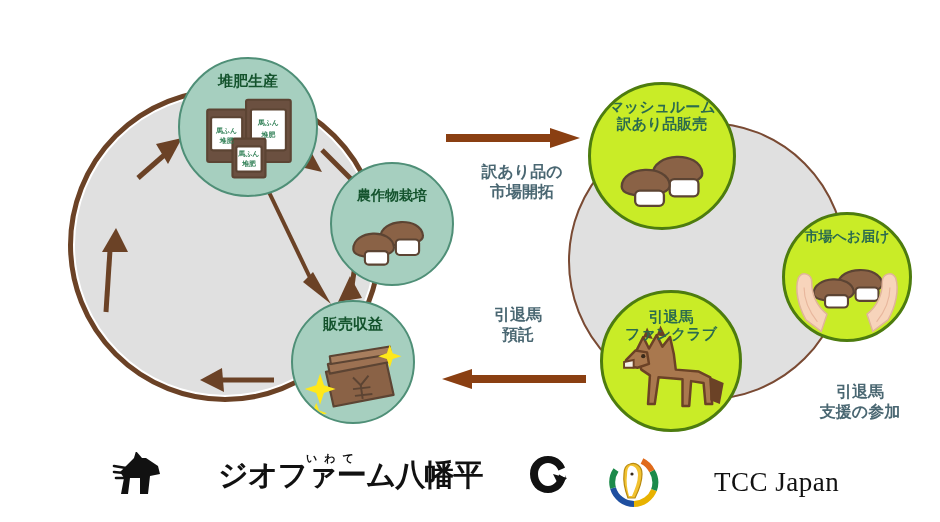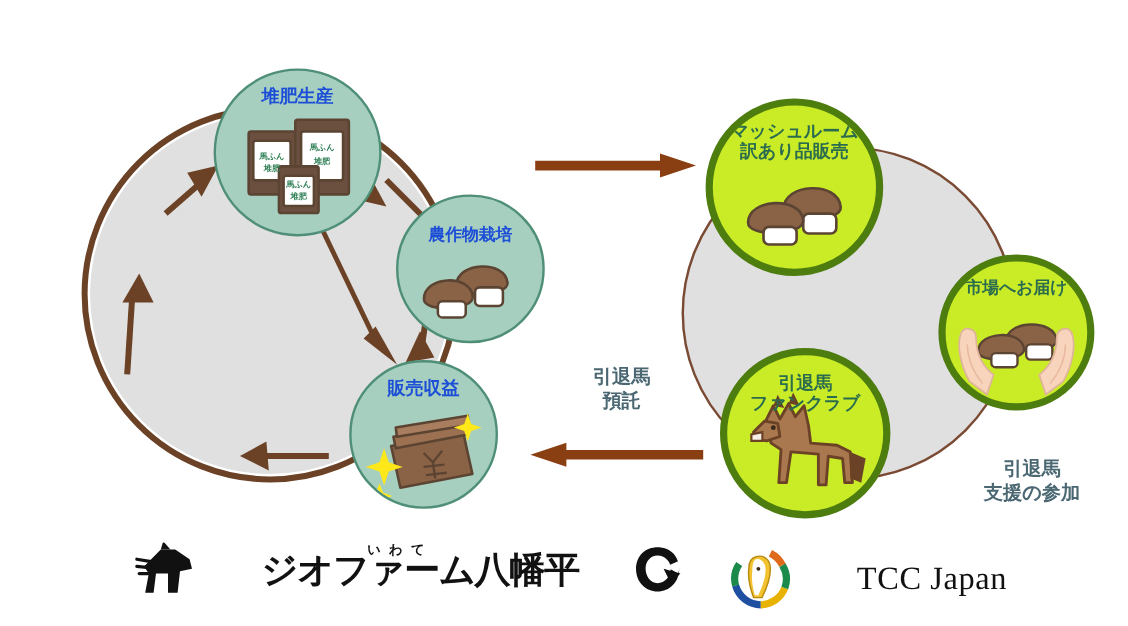--- a/index.html
+++ b/index.html
@@ -10,24 +10,24 @@
   
   .gray-disc{position:absolute;border-radius:50%;background:#e0e0e0;}
   .ring{position:absolute;border-radius:50%;border:2px solid #7a4a33;
         box-sizing:border-box;background:transparent;}
 
   
   .node{position:absolute;border-radius:50%;box-sizing:border-box;
         display:flex;flex-direction:column;align-items:center;
         overflow:hidden;}
   .node.teal{background:#a6cfbf;border:2px solid #4f8f77;}
-  .node.lime{background:#c9ec27;border:6px solid #4d7c0f;}
+  .node.lime{background:#c9ec27;border:3px solid #4d7c0f;}
   .node-label{position:relative;z-index:6;text-align:center;
         line-height:1.12;white-space:pre;pointer-events:none;}
-  .node.teal .node-label{color:#1d4ed8;font-weight:700;}
+  .node.teal .node-label{color:#14532d;font-weight:700;}
   .node.lime .node-label{color:#2b6b4e;font-weight:700;}
 
   .art{position:absolute;left:0;top:0;width:100%;height:100%;z-index:2;}
 
   
   .conn-text{position:absolute;color:#4a6772;text-align:center;
         line-height:1.22;white-space:pre;font-weight:700;}
 
   
   .arrow-svg{position:absolute;overflow:visible;}
@@ -130,20 +130,22 @@
         <path d="M24 104 L27 112 L35 115 L27 118 L24 126 L21 118 L13 115 L21 112 Z"></path>
       </g>
     </svg>
   </div>
 
 
   <svg class="arrow-svg" style="left:446px;top:126px;width:135px;height:24px;" viewBox="0 0 135 24">
     <line x1="0" y1="12" x2="108" y2="12" stroke="#8a3f12" stroke-width="8"></line>
     <polygon points="104,2 134,12 104,22" fill="#8a3f12"></polygon>
   </svg>
+  <div class="conn-text" style="left:462px;top:162px;width:120px;font-size:16px;">訳あり品の
+市場開拓</div>
 
   <svg class="arrow-svg" style="left:438px;top:367px;width:148px;height:24px;" viewBox="0 0 148 24">
     <line x1="30" y1="12" x2="148" y2="12" stroke="#8a3f12" stroke-width="8"></line>
     <polygon points="34,2 4,12 34,22" fill="#8a3f12"></polygon>
   </svg>
   <div class="conn-text" style="left:470px;top:305px;width:96px;font-size:16px;">引退馬
 預託</div>
 
   <div class="gray-disc" style="left:568px;top:122px;width:278px;height:278px;"></div>
   <div class="ring" style="left:568px;top:122px;width:278px;height:278px;border-width:2px;"></div>

